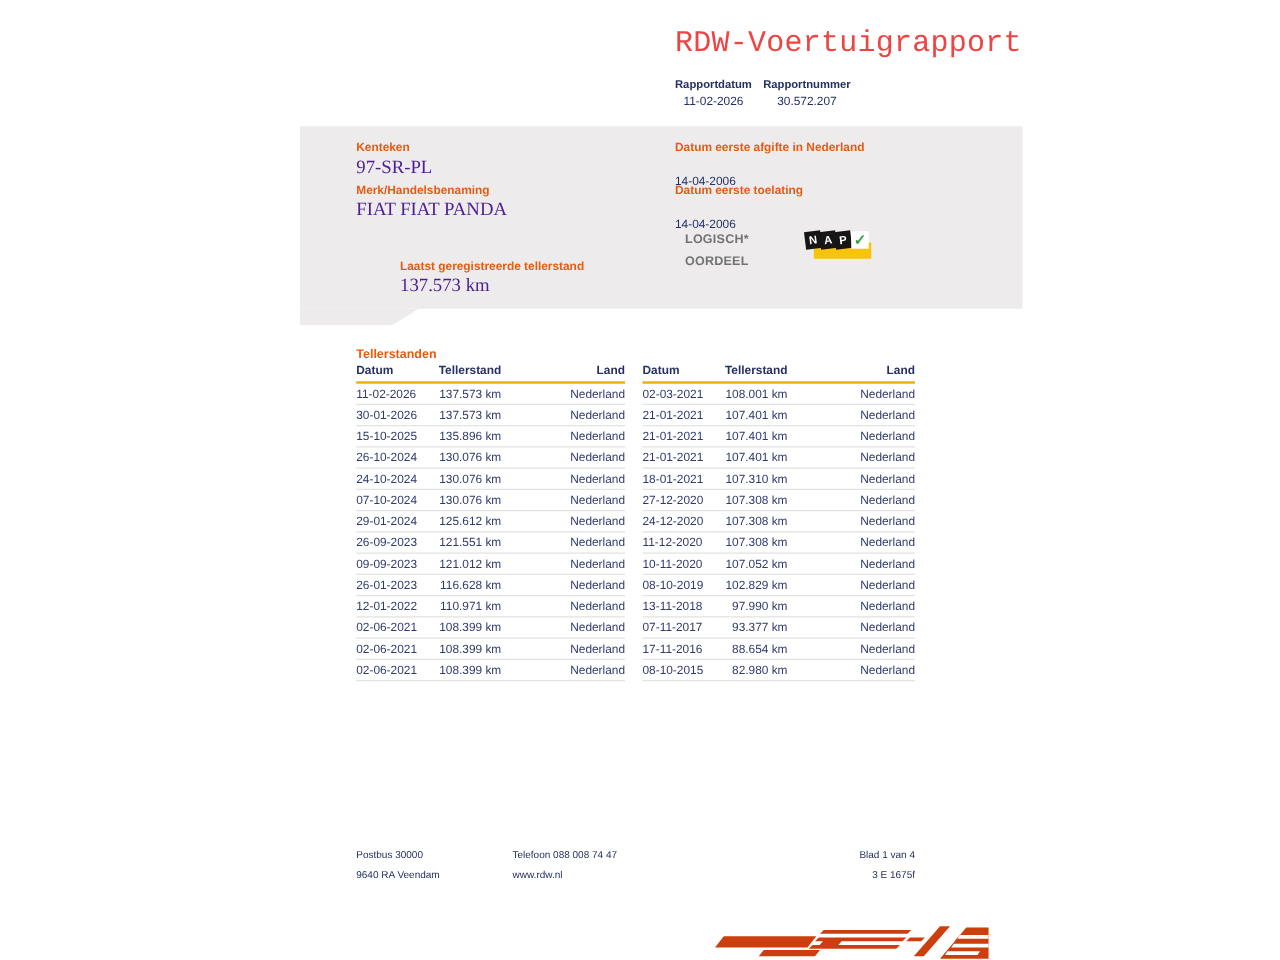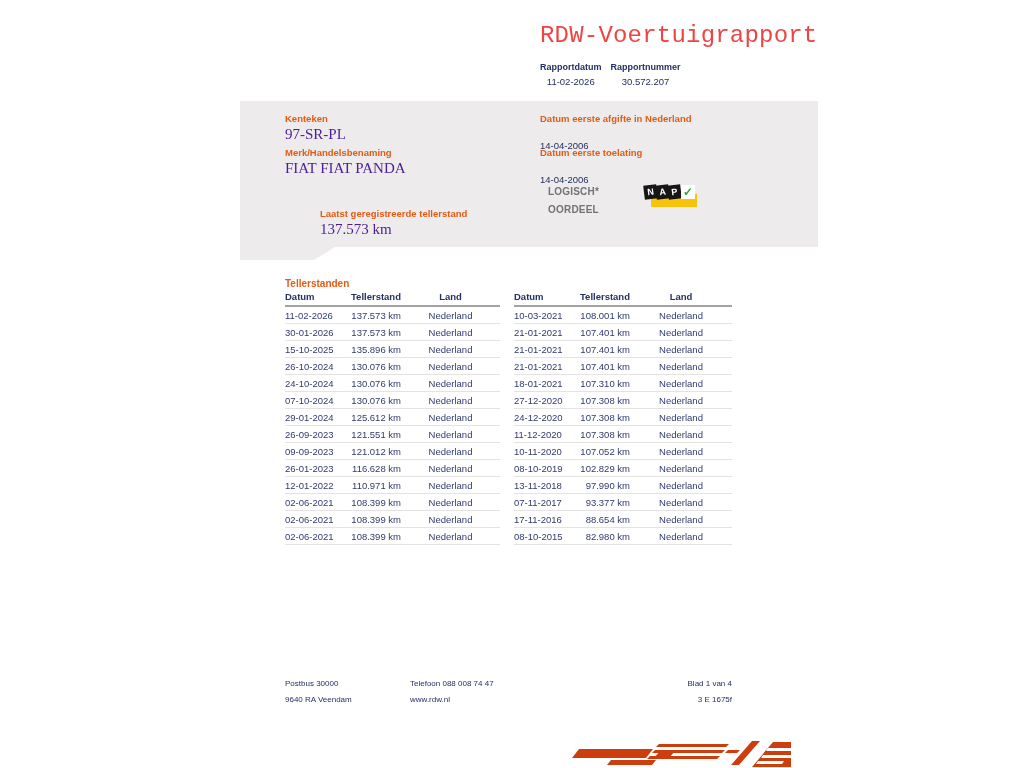--- a/index.html
+++ b/index.html
@@ -47,27 +47,27 @@
                color:#2EA13C; font-size:12px; font-weight:bold; display:flex; align-items:center;
                justify-content:center; }
 
   
   .section-title { position:absolute; left:285px; top:278px; font-size:10px; font-weight:bold;
                    color:#E55B13; }
   .ttable { position:absolute; top:291px; }
   .ttable-left  { left:285px; width:215px; }
   .ttable-right { left:514px; width:218px; }
   .thead { display:flex; font-size:9.5px; font-weight:bold; color:#243063;
-           border-bottom:2px solid #a3a3a3; padding-bottom:3px; }
+           border-bottom:2px solid #eab308; padding-bottom:3px; }
   .trow { display:flex; font-size:9.5px; color:#303A6F; padding:3px 0 2px;
           border-bottom:1px solid #E4E2E2; }
   .c-date { width:66px; white-space:nowrap; }
   .c-km   { width:50px; text-align:right; white-space:nowrap; }
   .thead .c-km { text-align:center; }
-  .c-land { flex:1; text-align:center; white-space:nowrap; }
+  .c-land { flex:1; text-align:right; white-space:nowrap; }
 
   
   .footnote { position:absolute; left:285px; top:604px; width:468px; }
   .fn-title { font-size:12px; font-weight:bold; color:#243063; }
   .fn-ast { font-size:9px; vertical-align:3px; font-weight:bold; }
   .fn-text { margin-top:5px; font-size:9.5px; color:#E2713C; line-height:15px; width:462px; }
 
   
   .footer { position:absolute; left:285px; top:679px; width:447px; display:flex;
             font-size:8px; color:#243063; }
@@ -230,21 +230,21 @@
     </div>
 
   <div class="ttable ttable-right">
     <div class="thead">
       <span class="c-date">Datum</span>
       <span class="c-km">Tellerstand</span>
       <span class="c-land">Land</span>
     </div>
 
       <div class="trow">
-        <span class="c-date">10-03-2021</span>
+        <span class="c-date">02-03-2021</span>
         <span class="c-km">108.001 km</span>
         <span class="c-land">Nederland</span>
       </div>
 
       <div class="trow">
         <span class="c-date">21-01-2021</span>
         <span class="c-km">107.401 km</span>
         <span class="c-land">Nederland</span>
       </div>
 

